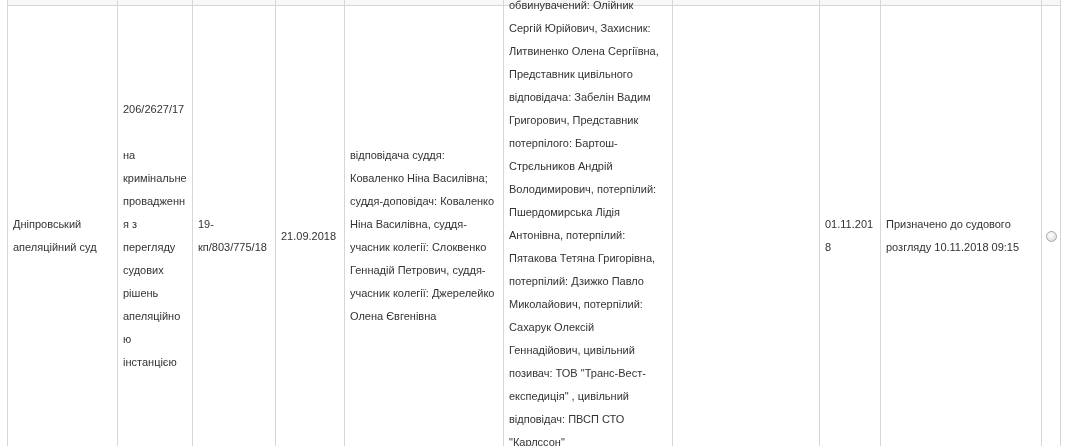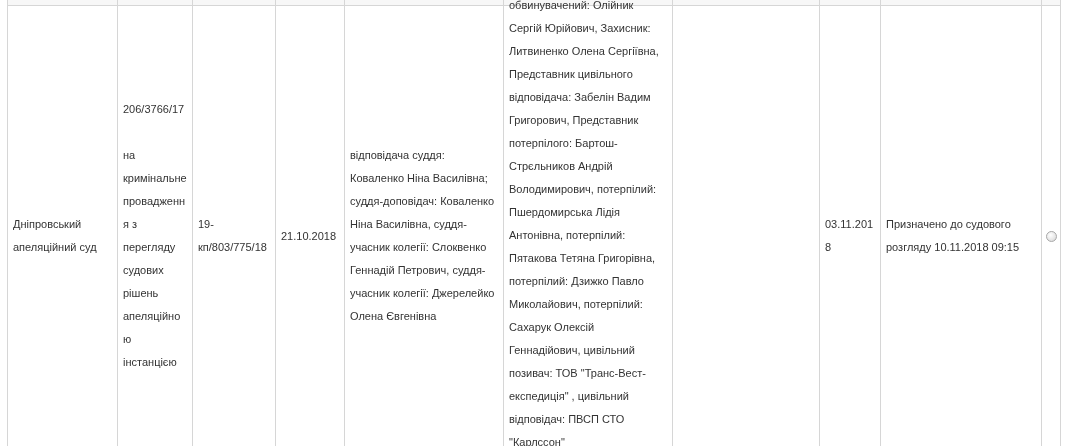--- a/index.html
+++ b/index.html
@@ -116,41 +116,41 @@
       <td></td>
       <td></td>
       <td></td>
       <td></td>
     </tr>
     <tr class="case-row">
       <td>
         <span class="cell-text">Дніпровський апеляційний суд</span>
       </td>
       <td>
-        <span class="cell-text">206/3766/17</span>
+        <span class="cell-text">206/2627/17</span>
         <span class="gap"></span>
         <span class="cell-text">на кримінальне провадження з перегляду судових рішень апеляційною інстанцією</span>
       </td>
       <td>
         <span class="cell-text">19-кп/803/775/18</span>
       </td>
       <td>
-        <span class="cell-text">21.10.2018</span>
+        <span class="cell-text">21.09.2018</span>
       </td>
       <td>
         <span class="cell-text">відповідача суддя: Коваленко Ніна Василівна; суддя-доповідач: Коваленко Ніна Василівна, суддя-учасник колегії: Слоквенко Геннадій Петрович, суддя-учасник колегії: Джерелейко Олена Євгенівна</span>
       </td>
       <td>
         <span class="cell-text participants">обвинувачений: Олійник Сергій Юрійович, Захисник: Литвиненко Олена Сергіївна, Представник цивільного відповідача: Забелін Вадим Григорович, Представник потерпілого: Бартош-Стрєльников Андрій Володимирович, потерпілий: Пшердомирська Лідія Антонівна, потерпілий: Пятакова Тетяна Григорівна, потерпілий: Дзижко Павло Миколайович, потерпілий: Сахарук Олексій Геннадійович, цивільний позивач: ТОВ "Транс-Вест-експедиція" , цивільний відповідач: ПВСП СТО "Карлссон"</span>
       </td>
       <td>
         <span class="cell-text"></span>
       </td>
       <td>
-        <span class="cell-text">03.11.2018</span>
+        <span class="cell-text">01.11.2018</span>
       </td>
       <td>
         <span class="cell-text">Призначено до судового розгляду 10.11.2018 09:15</span>
       </td>
       <td style="padding:0;text-align:center;">
         <span class="radio"></span>
       </td>
     </tr>
   </tbody>
     </table>

